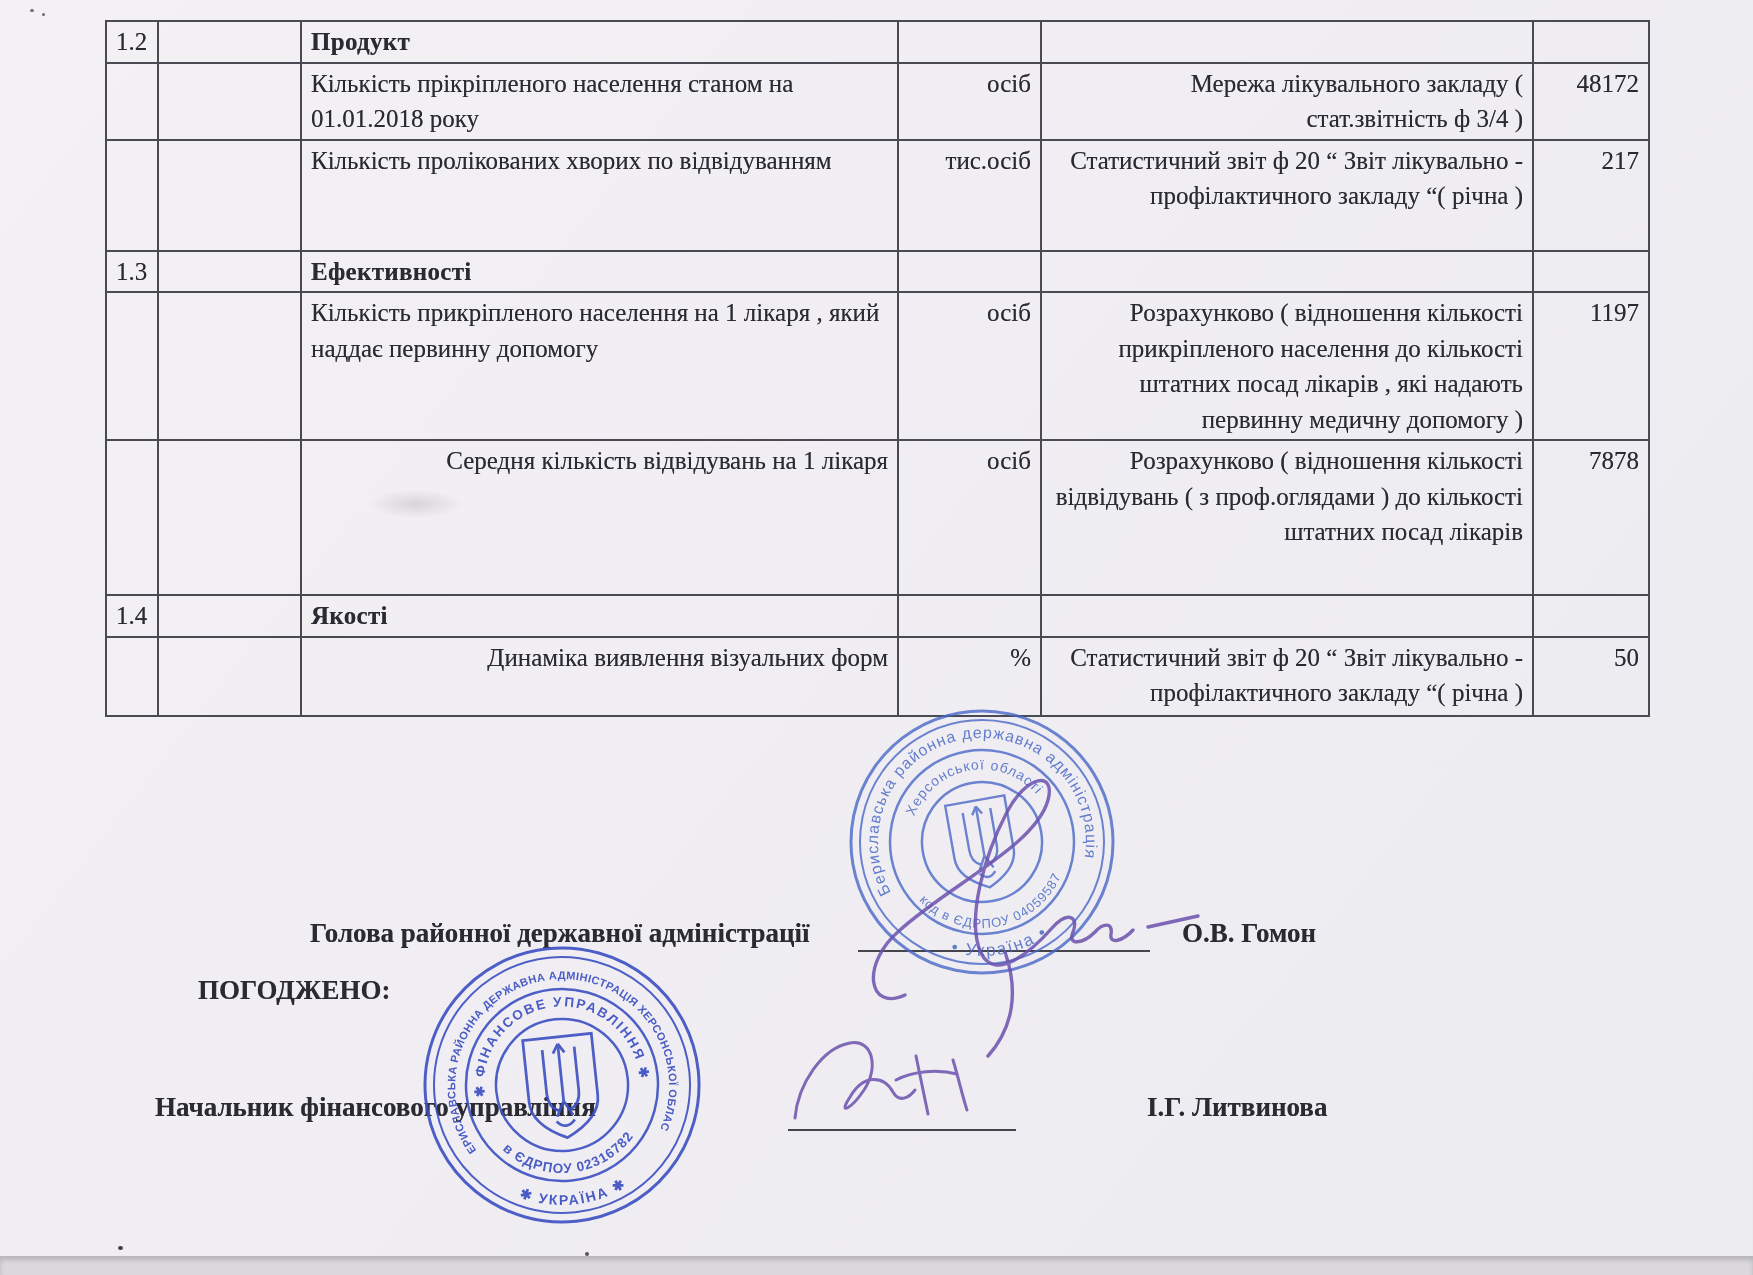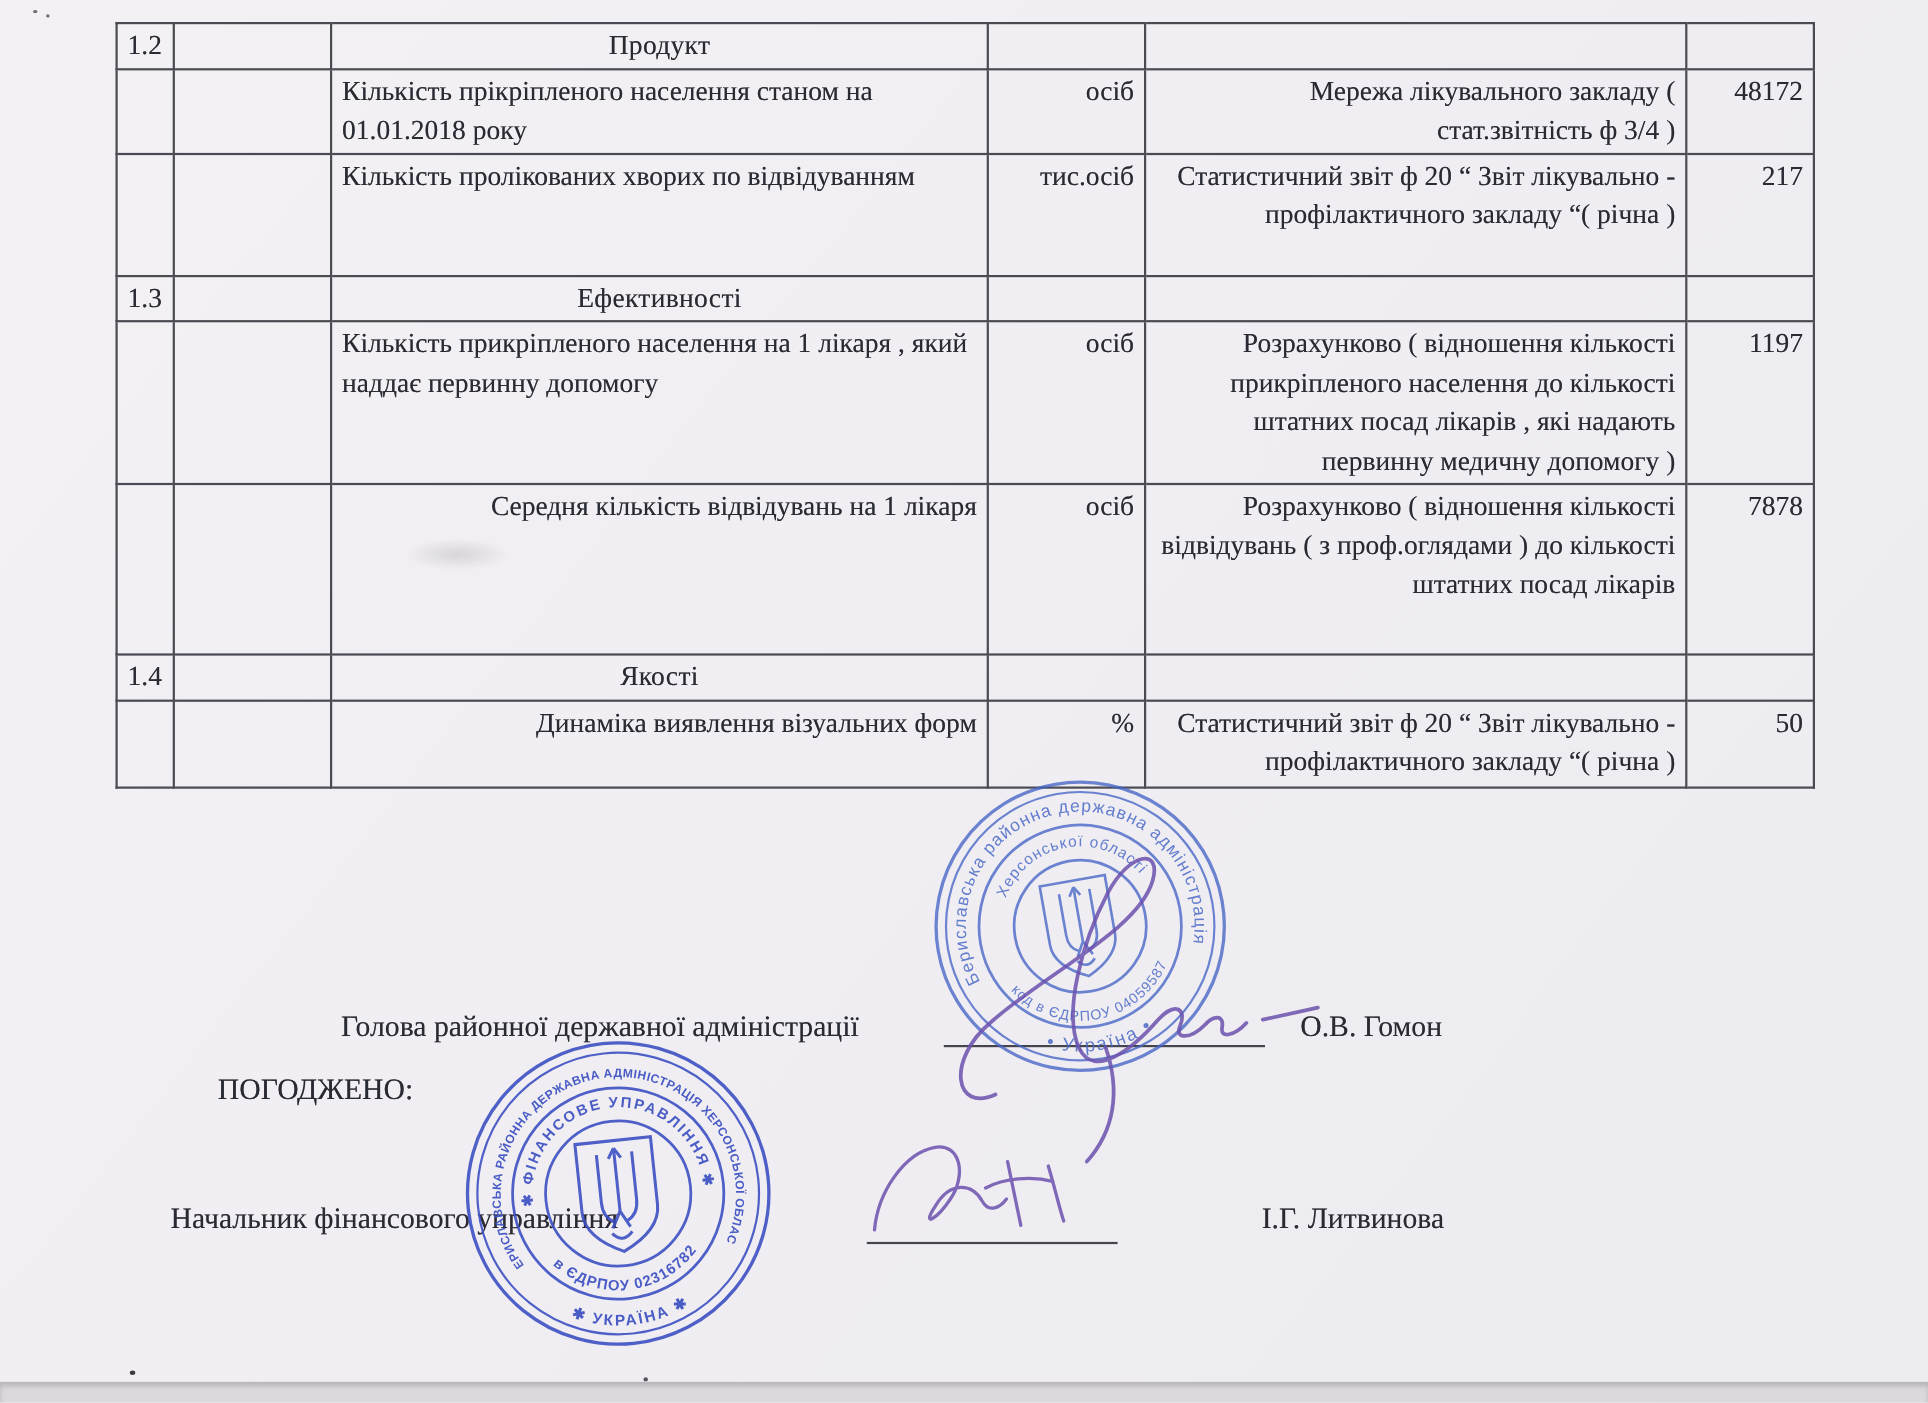--- a/index.html
+++ b/index.html
@@ -10,25 +10,25 @@
   }
   .paper-edge{position:absolute;left:0;top:1256px;width:1753px;height:19px;
     background:#dbd9dc;box-shadow:inset 0 4px 5px rgba(90,90,96,.28);}
   
   table.doc{position:absolute;left:105px;top:20px;width:1543px;
     border-collapse:collapse;table-layout:fixed;border-radius:23px;}
   table.doc td{border:2px solid #4a4a52;vertical-align:top;
     padding:2px 9px;font-size:25px;line-height:1.42;
     text-shadow:0 0 .5px rgba(42,42,51,.55);word-wrap:break-word;}
   td.ctr{text-align:right;}
-  td.sec{text-align:center;font-weight:normal;letter-spacing:.3px;margin-top:41px;}
+  td.sec{text-align:left;font-weight:bold;letter-spacing:.3px;margin-top:41px;}
   td.num{padding-left:6px;}
   
   .lbl{position:absolute;font-size:27px;white-space:nowrap;
-    text-shadow:0 0 .5px rgba(42,42,51,.5);}
+    text-shadow:0 0 .5px rgba(42,42,51,.5);font-weight:bold;}
   .sigline{position:absolute;height:2px;background:#45454d;}
   
   svg.stamp,svg.ink{position:absolute;}
   .smudge{position:absolute;left:368px;top:490px;width:95px;height:28px;
     border-radius:50%;background:radial-gradient(closest-side,rgba(125,122,128,.22),rgba(125,122,128,0));
     filter:blur(1px);}
   .speck{position:absolute;border-radius:50%;background:#6d6b70;}
 </style>
 </head>
 <body>

